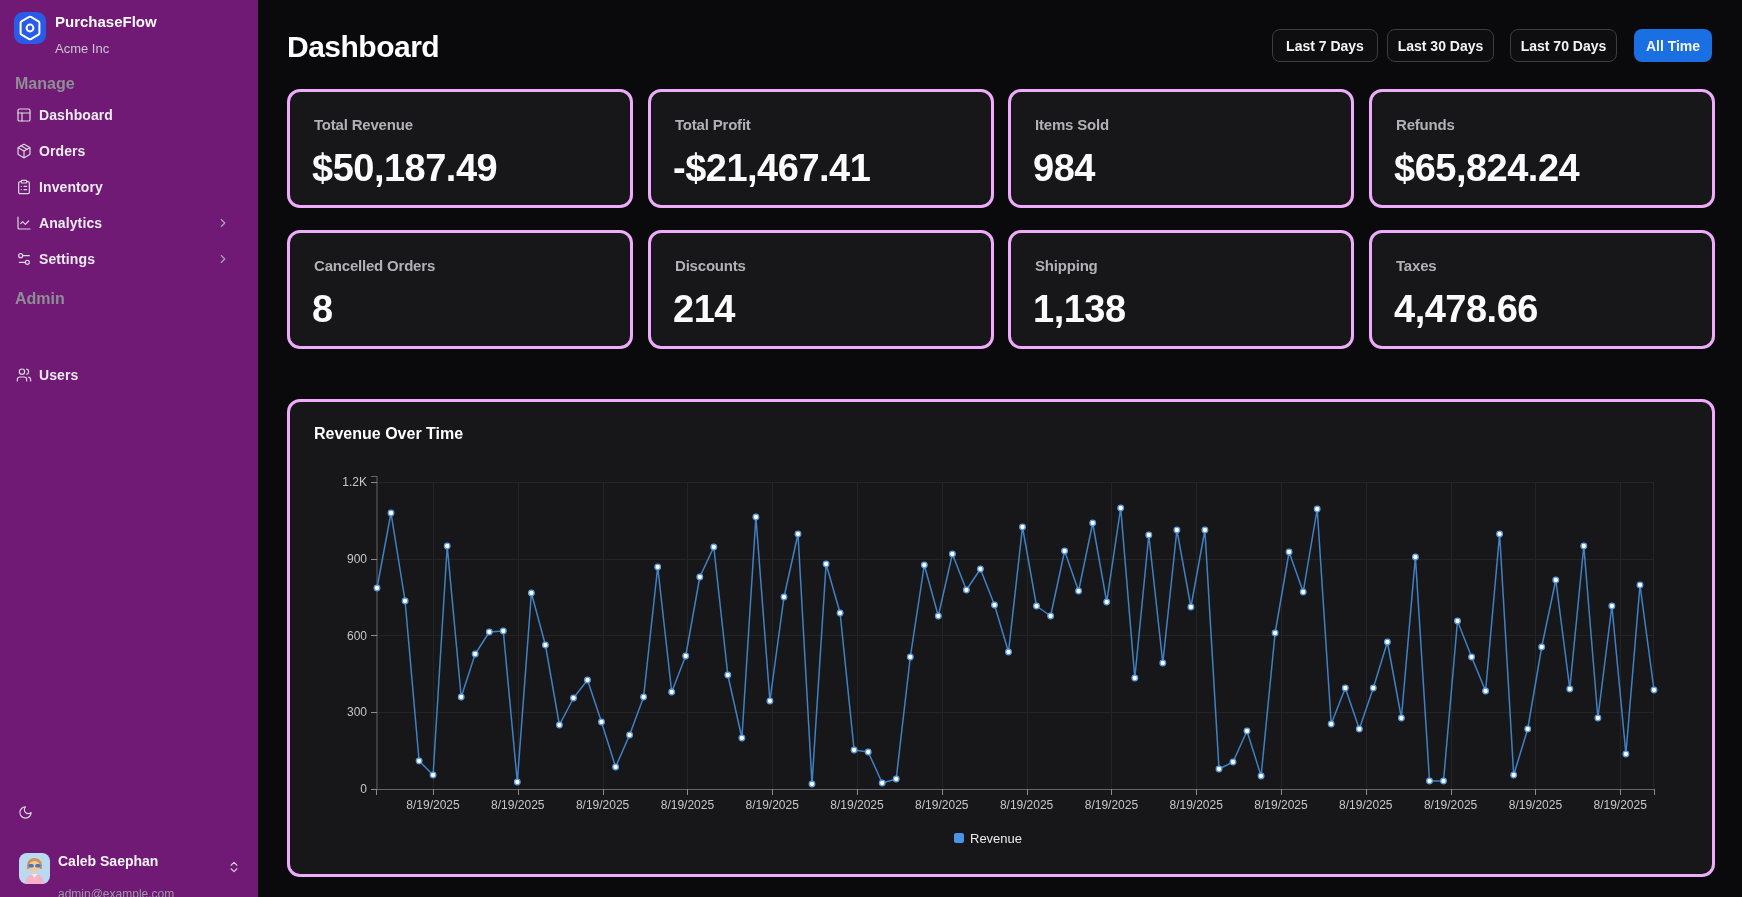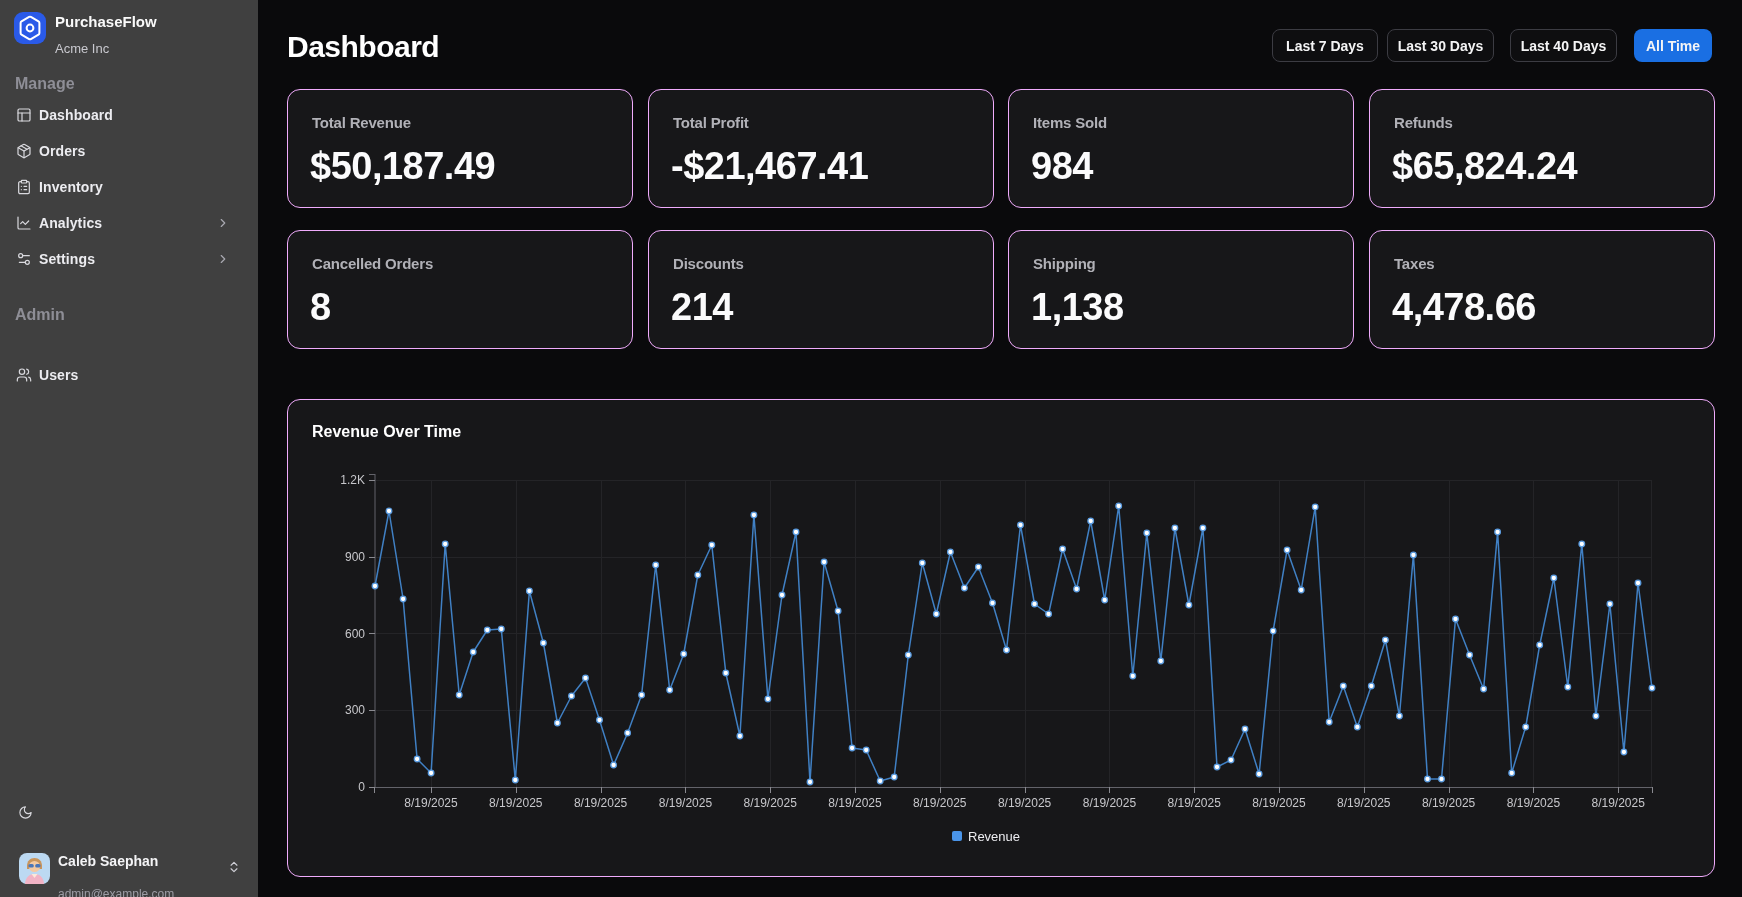--- a/index.html
+++ b/index.html
@@ -1,36 +1,36 @@
 <!DOCTYPE html>
 <html><head><meta charset="utf-8"><style>
 * { margin:0; padding:0; box-sizing:border-box; }
 html,body { width:1742px; height:897px; background:#0a0a0c; overflow:hidden;
   font-family:"Liberation Sans", sans-serif; }
 #app { position:relative; width:1742px; height:897px; }
-#side { position:absolute; left:0; top:0; width:258px; height:897px; background:#404040; }
+#side { position:absolute; left:0; top:0; width:258px; height:897px; background:#701a75; }
 .sect { position:absolute; left:15px; font-size:16px; font-weight:bold; color:#8e8e96; transform:translateY(-50%); }
 .mi { position:absolute; left:16px; right:8px; height:32px; display:flex; align-items:center; gap:7px;
   color:#ececf0; font-size:14px; font-weight:bold; letter-spacing:.1px }
 .mi svg { flex:none }
 .mi .chev { margin-left:auto; margin-right:20px; display:flex }
 #logo { position:absolute; left:14px; top:12px; display:flex; gap:9px; }
 #logo .t1 { font-size:15px; font-weight:bold; color:#fafafa; margin-top:1px }
 #logo .t2 { font-size:13px; color:#c9c9cf; margin-top:11px }
 #moon { position:absolute; left:18px; top:805px; }
 #user { position:absolute; left:19px; top:853px; display:flex; gap:8px; }
 #user .t1 { font-size:14px; font-weight:bold; color:#f4f4f6; }
 #user .t2 { font-size:12px; color:#9c9ca4; margin-top:18px }
 #uchev { position:absolute; left:227px; top:860px }
 h1 { position:absolute; left:287px; top:30px; font-size:30px; color:#fff; letter-spacing:-.5px }
 .btn { position:absolute; top:29px; height:33px; border:1px solid #3c3c43; border-radius:8px;
   background:#0e0e10; color:#f4f4f5; font-size:14px; font-weight:bold;
   display:flex; align-items:center; justify-content:center }
 .btn.on { background:#1a6fe3; border:none }
-.card { position:absolute; background:#171719; border:1px solid #f0abfc; border-radius:13px; }
+.card { position:absolute; background:#171719; border:3px solid #f0abfc; border-radius:13px; }
 .stat { width:346px; height:119px; }
 .slab { position:absolute; left:24px; top:25px; font-size:15px; font-weight:bold; color:#b1b1b7; letter-spacing:-.2px; line-height:15px }
 .sval { position:absolute; left:22px; top:57px; font-size:38px; font-weight:bold; color:#fbfbfc; letter-spacing:-.5px; line-height:38px }
 #chart { left:287px; top:399px; width:1428px; height:478px;padding-left:31px; }
 #chart .ctitle { position:absolute; left:24px; top:23px; font-size:16px; font-weight:bold; color:#fff }
 .grid line { stroke:#242427; stroke-width:1 }
 .axis line { stroke:#63636a; stroke-width:1 }
 .tick line { stroke:#8a8a90; stroke-width:1 }
 text { font-family:"Liberation Sans", sans-serif }
 .alab text { fill:#c7c7cb; font-size:12px }
@@ -99,21 +99,21 @@
           <circle cx="17" cy="17" r="3"></circle>
           <circle cx="7" cy="7" r="3"></circle>
         </svg>
         <span>Settings</span>
         <span class="chev">
           <svg width="14" height="14" viewBox="0 0 24 24" fill="none" stroke="#a8a8b0" stroke-width="2" stroke-linecap="round" stroke-linejoin="round">
             <path d="m9 18 6-6-6-6"></path>
           </svg>
         </span>
       </div>
-      <div class="sect" style="top:315px">Admin</div>
+      <div class="sect" style="top:299px">Admin</div>
       <div class="mi" style="top:359px">
         <svg width="16" height="16" viewBox="0 0 24 24" fill="none" stroke="#d9d9de" stroke-width="1.8" stroke-linecap="round" stroke-linejoin="round">
           <path d="M16 21v-2a4 4 0 0 0-4-4H6a4 4 0 0 0-4 4v2"></path>
           <circle cx="9" cy="7" r="4"></circle>
           <path d="M22 21v-2a4 4 0 0 0-3-3.87"></path>
           <path d="M16 3.13a4 4 0 0 1 0 7.75"></path>
         </svg>
         <span>Users</span>
       </div>
   <div id="moon"><svg width="15" height="15" viewBox="0 0 24 24" fill="none" stroke="#d9d9de" stroke-width="1.8" stroke-linecap="round" stroke-linejoin="round">
@@ -135,21 +135,21 @@
         </div>
       </div>
   <div id="uchev"><svg width="14" height="14" viewBox="0 0 24 24" fill="none" stroke="#cfcfd6" stroke-width="2" stroke-linecap="round" stroke-linejoin="round">
           <path d="m7 15 5 5 5-5"></path>
           <path d="m7 9 5-5 5 5"></path>
         </svg></div>
 </div>
 <h1>Dashboard</h1>
 <div class="btn" style="left:1272px;width:106px">Last 7 Days</div>
 <div class="btn" style="left:1387px;width:107px">Last 30 Days</div>
-<div class="btn" style="left:1510px;width:107px">Last 40 Days</div>
+<div class="btn" style="left:1510px;width:107px">Last 70 Days</div>
 <div class="btn on" style="left:1634px;width:78px">All Time</div>
 <div class="card stat" style="left:287px;top:89px">
       <div class="slab">Total Revenue</div>
       <div class="sval">$50,187.49</div>
     </div>
     <div class="card stat" style="left:648px;top:89px">
       <div class="slab">Total Profit</div>
       <div class="sval">-$21,467.41</div>
     </div>
     <div class="card stat" style="left:1008px;top:89px">

